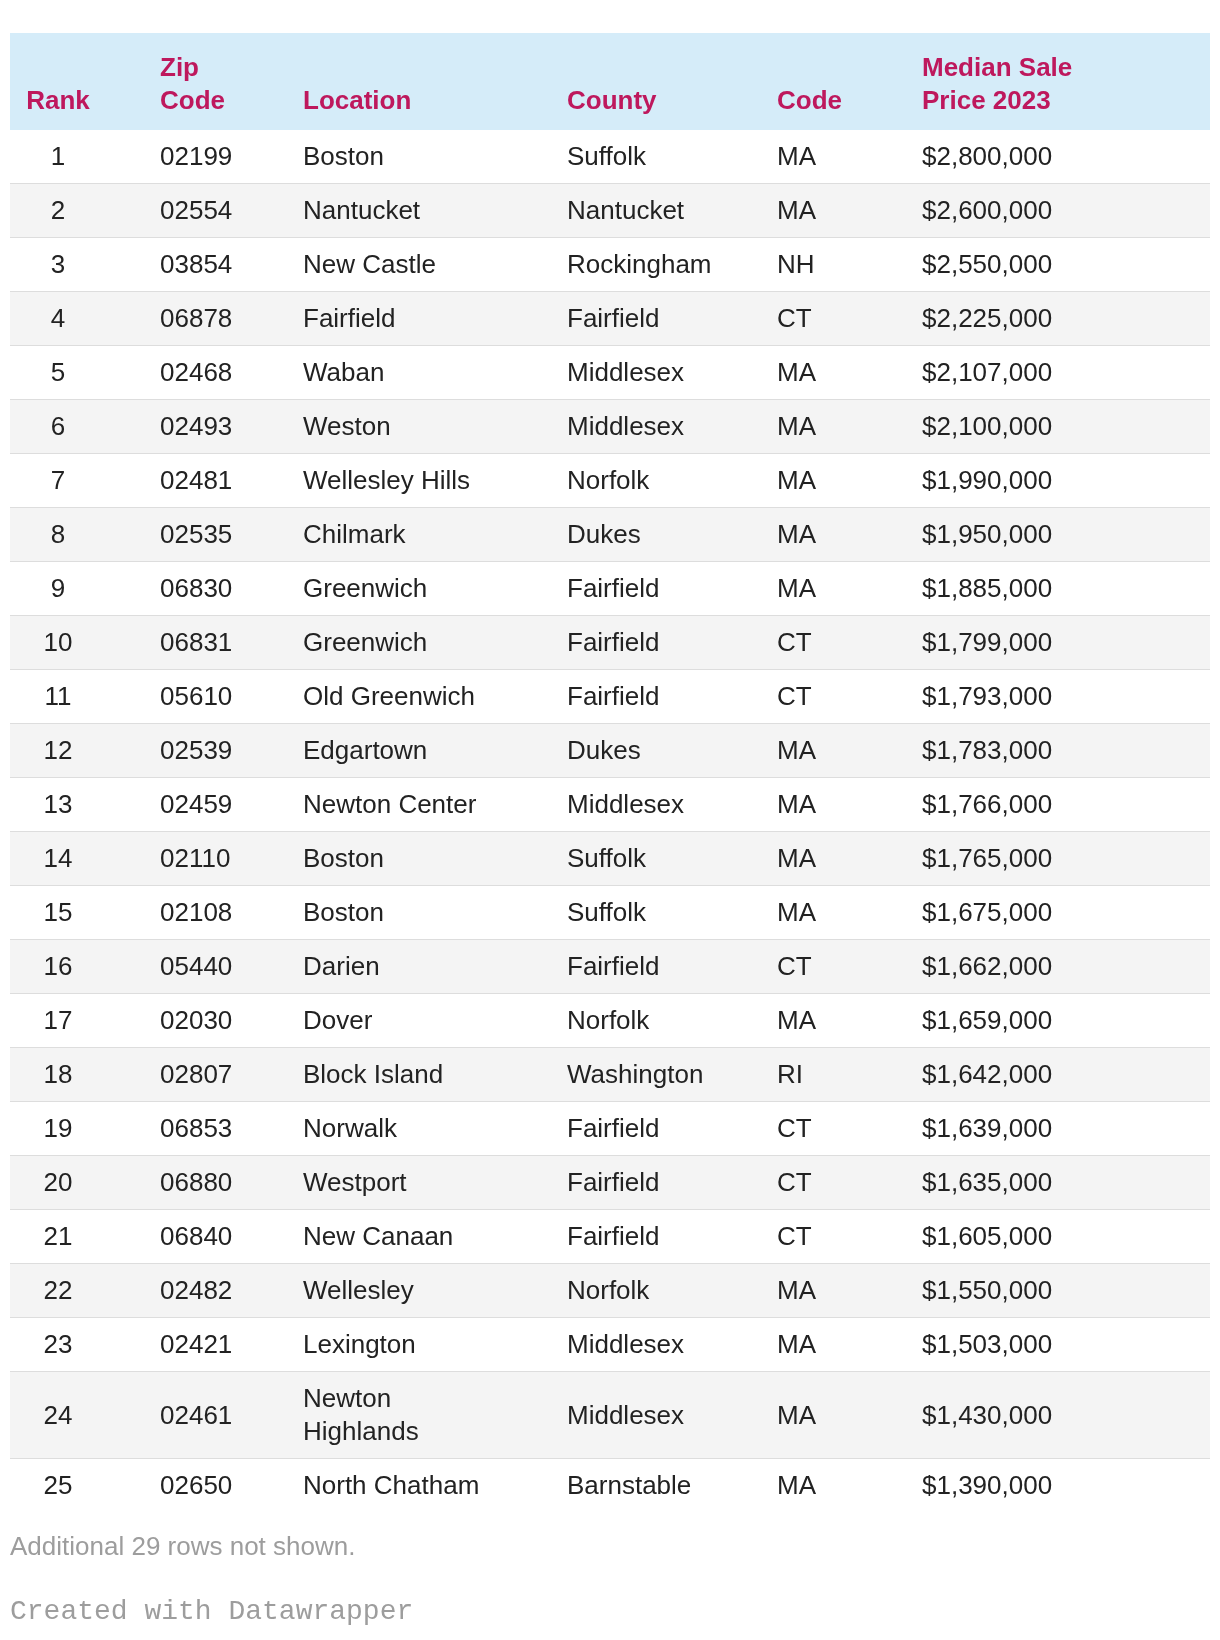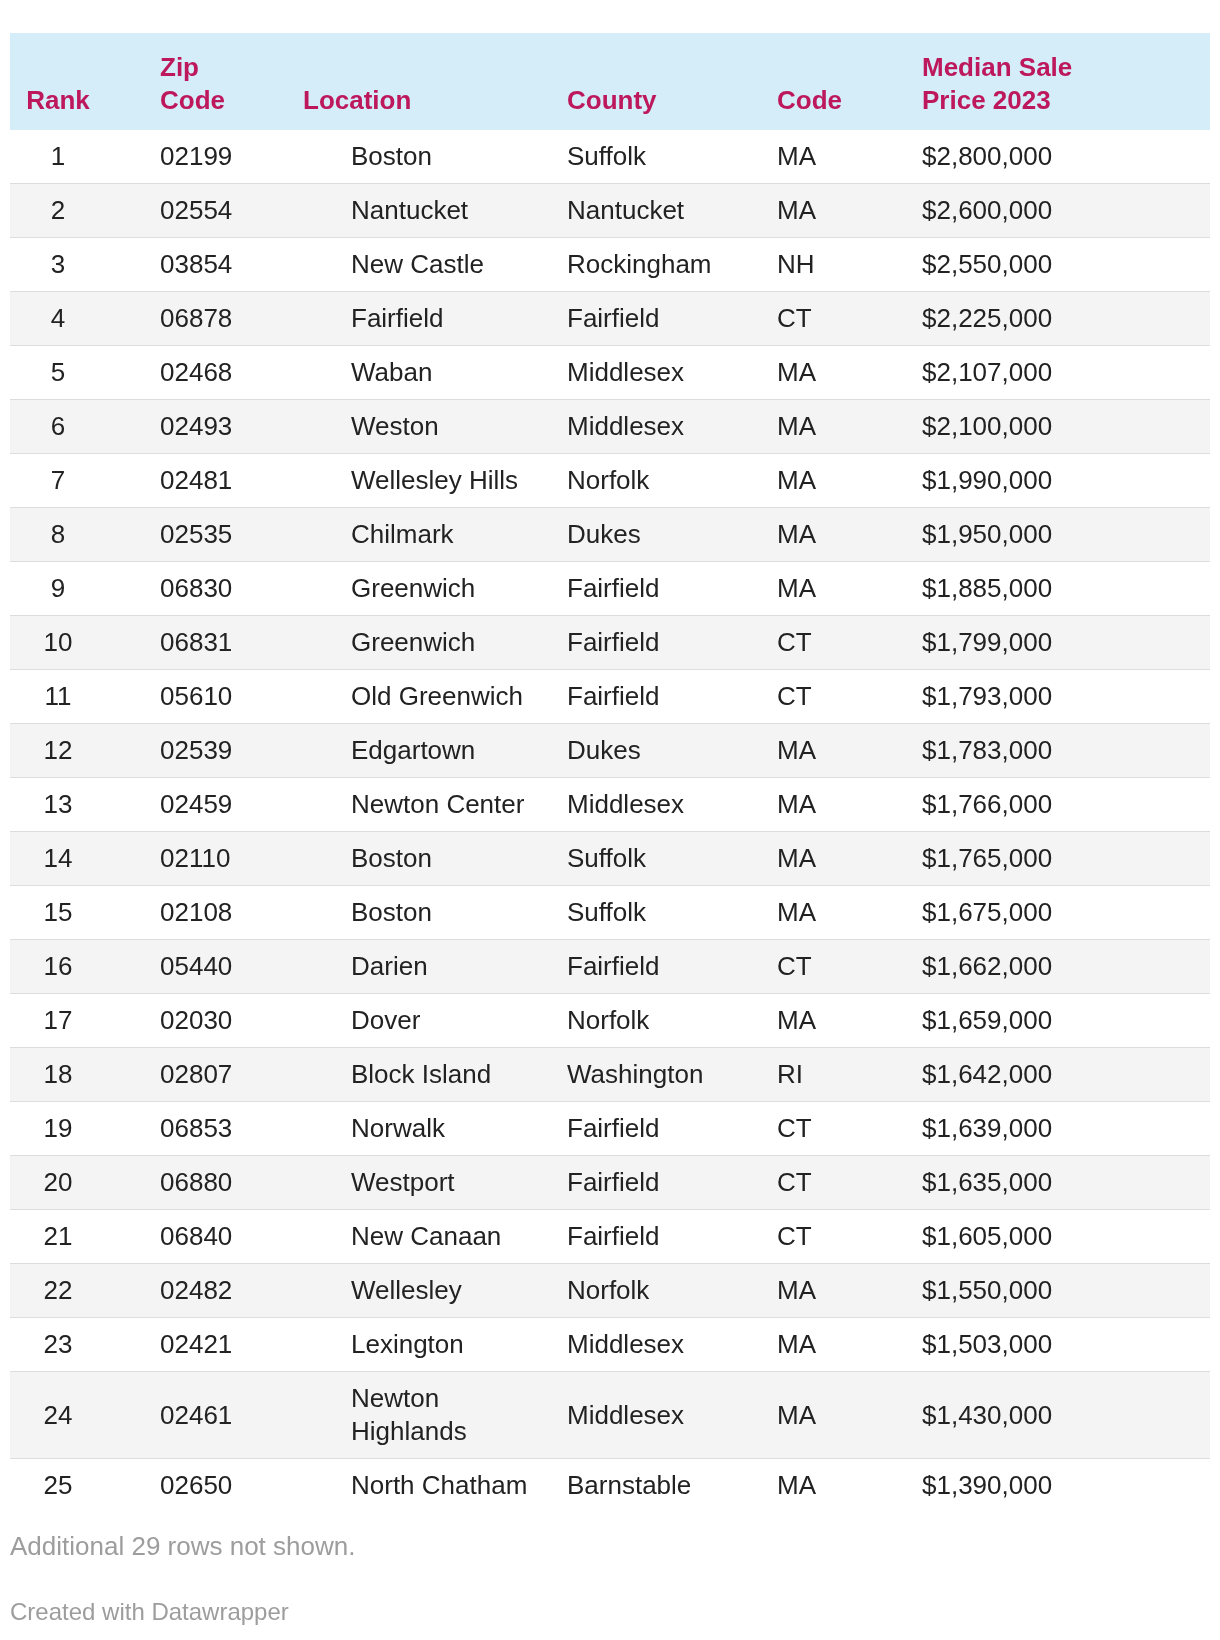--- a/index.html
+++ b/index.html
@@ -55,35 +55,35 @@
     border-bottom: 1px solid var(--row-border, #dddddd);
   }
   tbody tr:nth-child(even) {
     background: var(--alt-row-bg, #f4f4f4);
   }
   tbody td.col-rank { text-align: center; padding-left: 0; padding-right: 0; }
   tbody td.col-zip  { padding-left: 54px; }
   td.col-location .cv {
     display: inline-block;
     max-width: 200px;
-    margin-left: 48px;
   }
   .cv { display: inline-block; }
 
   .note {
     margin-top: 18px;
     font-size: 26px;
     line-height: 33px;
     color: var(--muted, #9d9d9d);
   }
   .attribution {
     margin-top: 36px;
-    font-size: 24px;
+    font-size: 28px;
     line-height: 26px;
     color: var(--muted, #9d9d9d);
+    font-family: Liberation Mono, monospace;
   }
 </style>
 </head>
 <body>
 
 <div class="page">
   <table class="dw-table">
     <colgroup>
       <col class="c-rank">
       <col class="c-zip">

